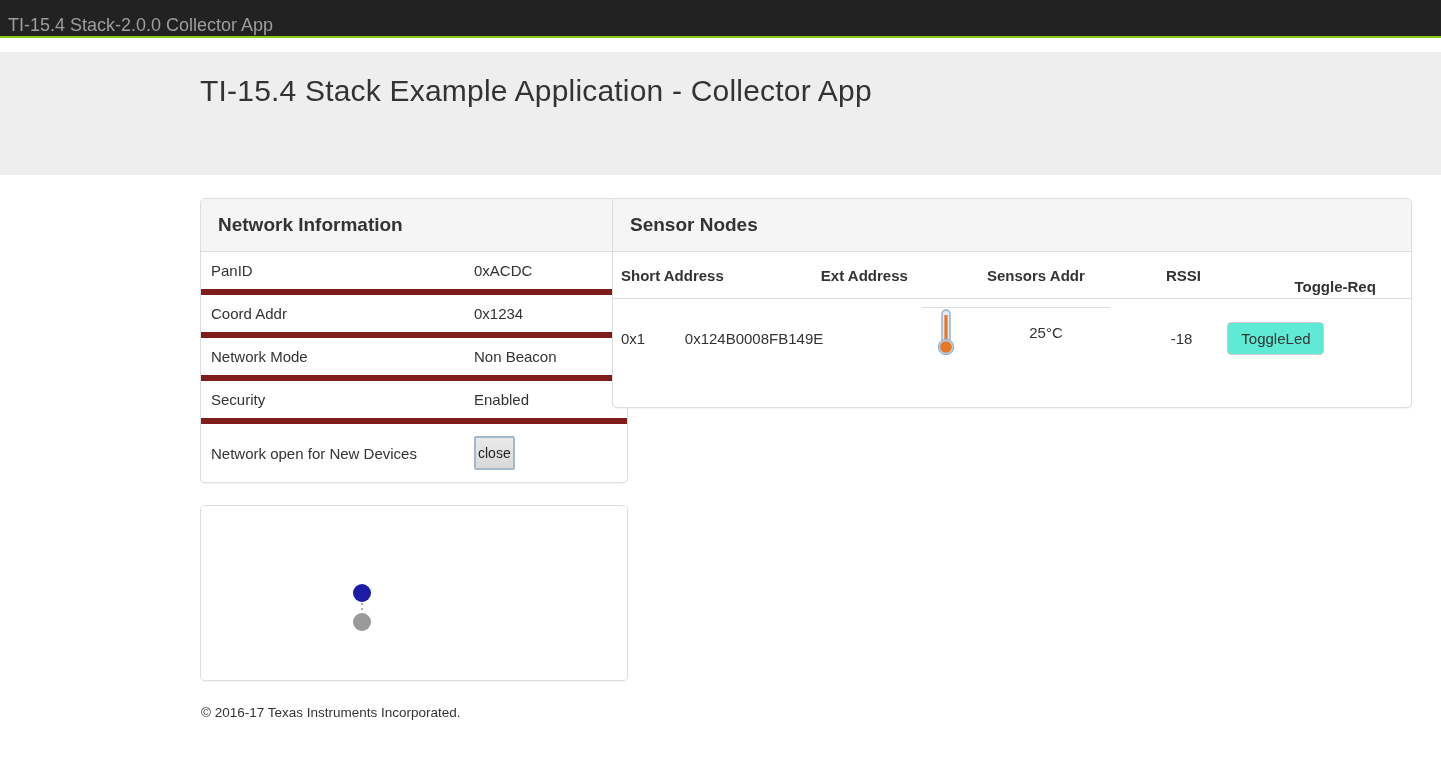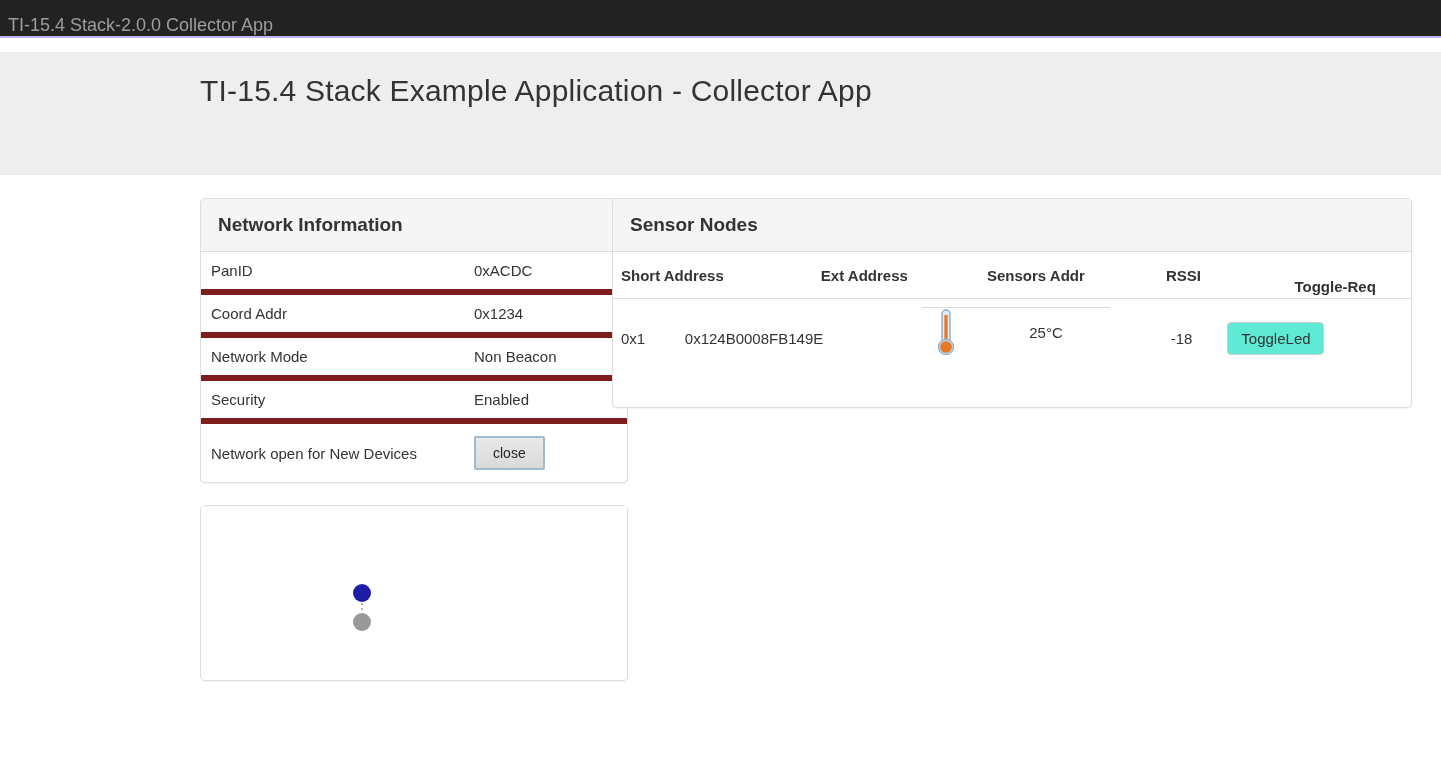--- a/index.html
+++ b/index.html
@@ -9,21 +9,21 @@
     font-family: "Liberation Sans", sans-serif;
     color: #333;
     overflow: hidden;
     position: relative;
   }
 
   
   .navbar {
     position: absolute; top: 0; left: 0; width: 1441px; height: 38px;
     background: #222222;
-    border-bottom: 2px solid #c4b5fd;
+    border-bottom: 2px solid #84cc16;
   }
   .navbar-brand {
     display: inline-block;
     padding-left: 8px;
     line-height: 50px;
     font-size: 18px;
     color: #9d9d9d;
     text-decoration: none;
     cursor: pointer;
   }
@@ -77,21 +77,21 @@
   .info-label { width: 254px; color: #333; }
   .info-value { flex: 1; padding-left: 9px; color: #333; }
 
   .btn-close {
     font-family: "Liberation Sans", sans-serif;
     font-size: 14px;
     color: #222;
     background: linear-gradient(#e9e9e9, #d9d9d9);
     border: 2px solid #a3b8cb;
     border-radius: 2px;
-    padding: 7px 17px;
+    padding: 7px 2px;
     cursor: pointer;
   }
 
   
   .graph-body { height: 174px; position: relative; background: #fff; }
   .graph-body svg { display: block; }
 
   
   .s-head {
     display: flex;
@@ -199,20 +199,21 @@
   <section class="panel">
     <div class="graph-body">
       <svg width="380" height="174" viewBox="0 0 380 174">
         <line x1="161" y1="87" x2="161" y2="116" stroke="#999999" stroke-width="1.5" stroke-dasharray="2,3"></line>
         <circle cx="161" cy="87" r="9" fill="#1c1ca8"></circle>
         <circle cx="161" cy="116" r="9" fill="#999999"></circle>
       </svg>
     </div>
   </section>
 
+  <div class="footer-copy">© 2016-17 Texas Instruments Incorporated.</div>
 </div>
 
 <div class="right-col">
 
   <section class="panel">
     <div class="panel-heading">Sensor Nodes</div>
 
     <div>
       <div class="s-head">
         <span class="sh h1">Short Address</span>

